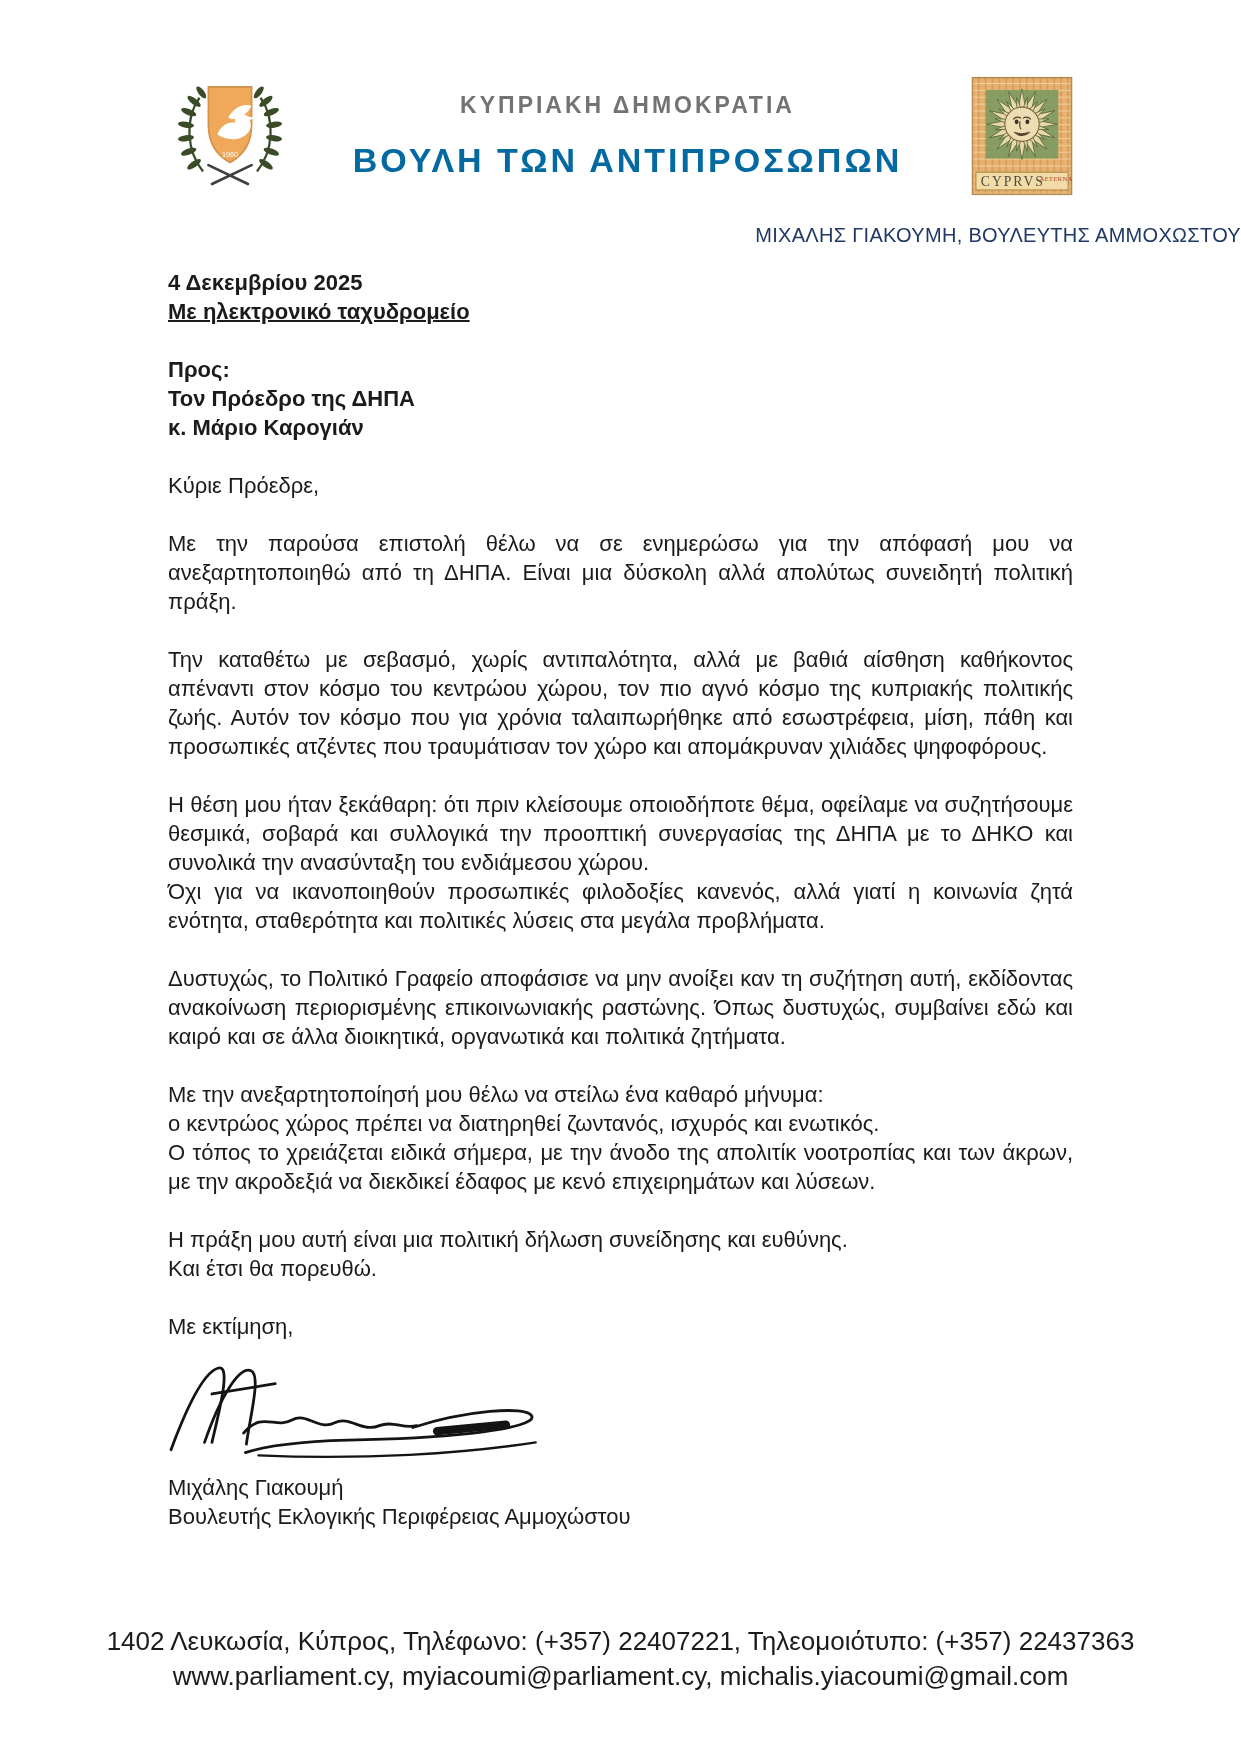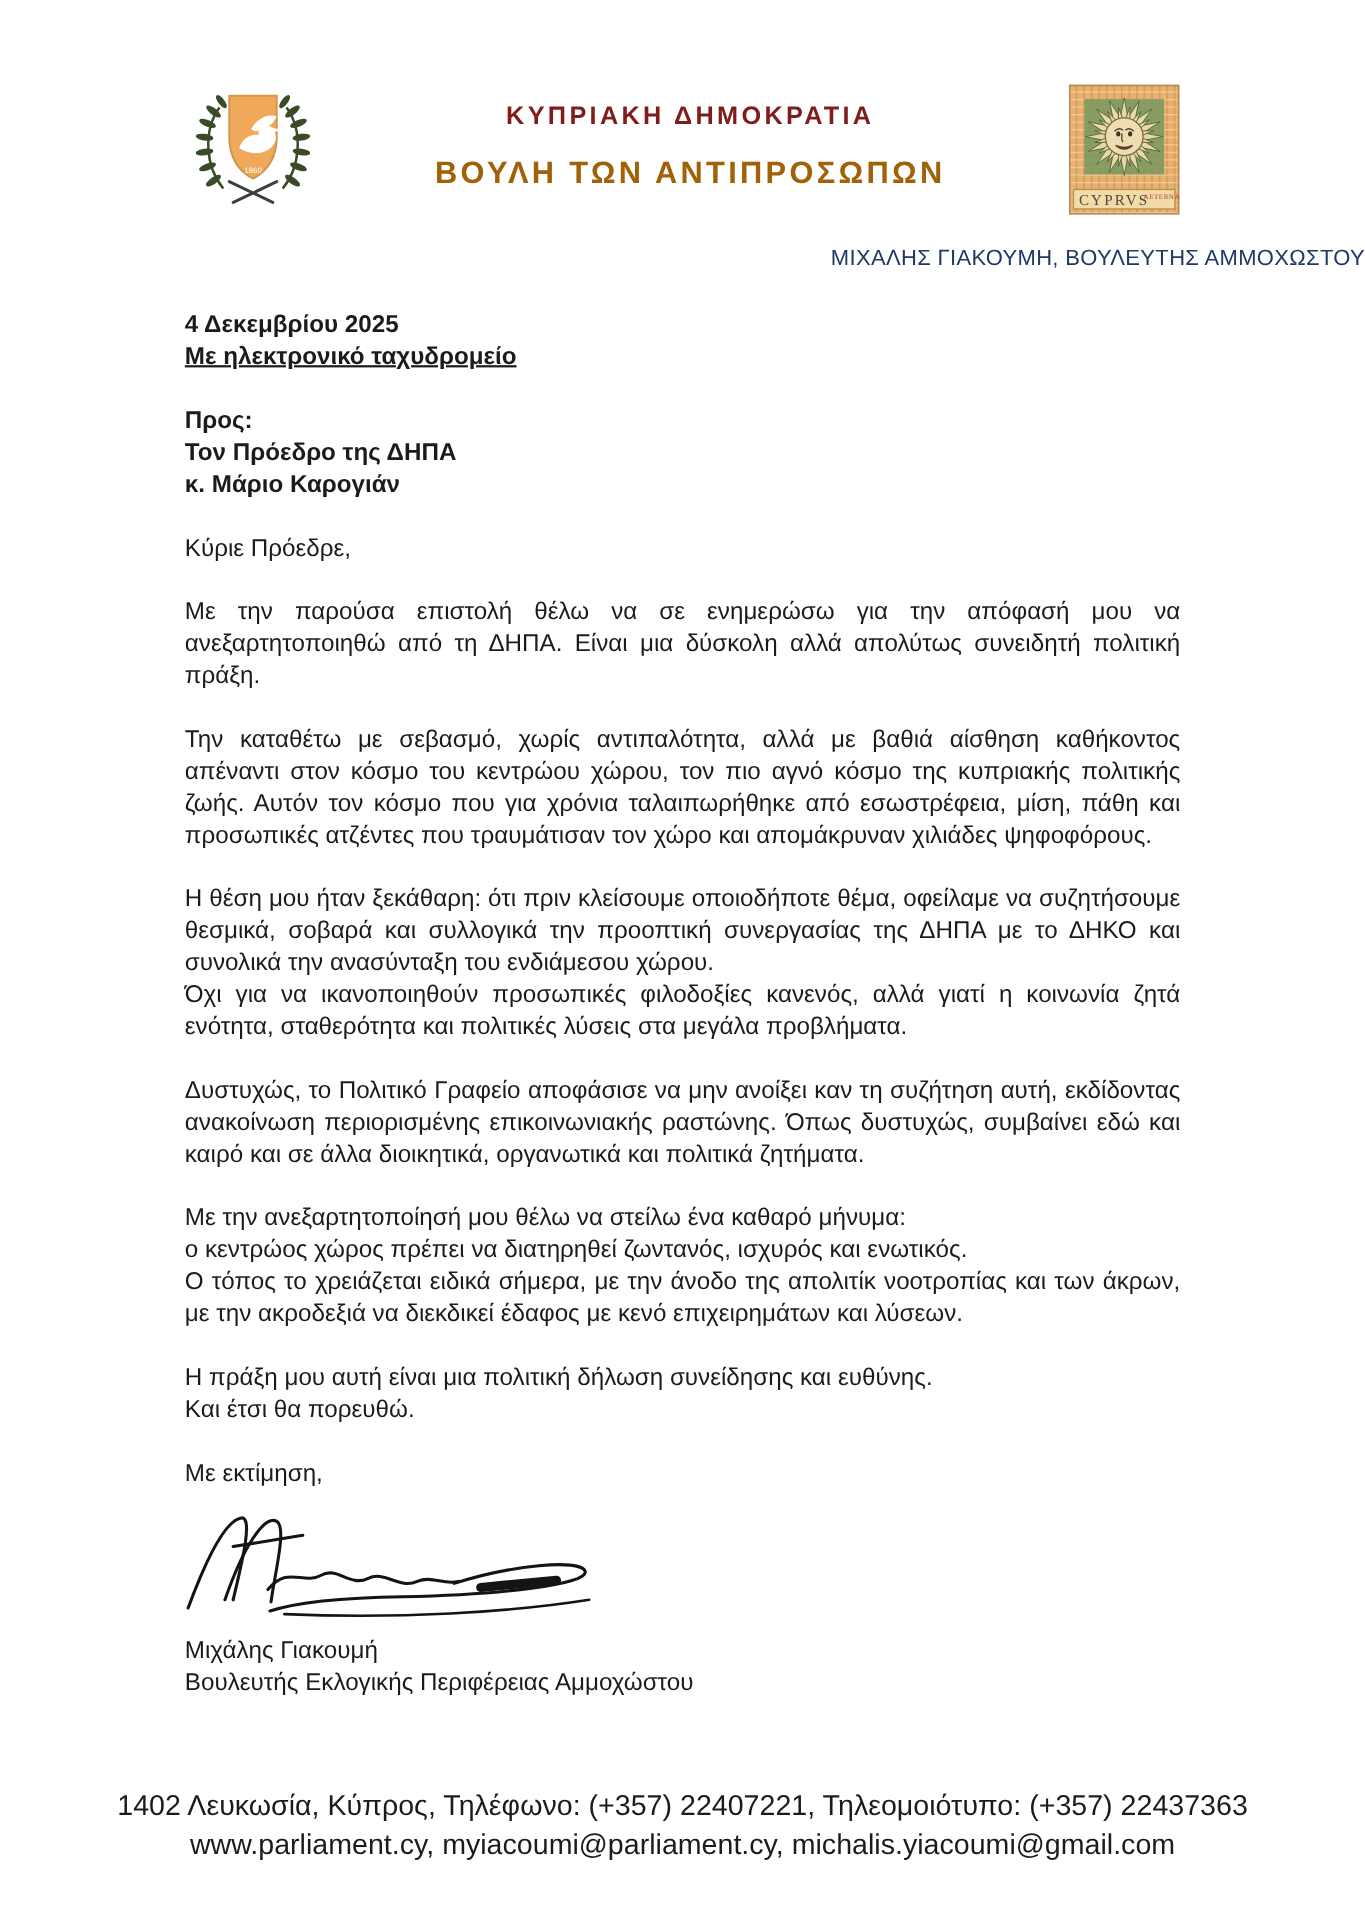--- a/index.html
+++ b/index.html
@@ -12,36 +12,36 @@
     box-sizing:border-box;
     overflow:hidden;
   }
   .header-row {
     position:absolute; top:78px; left:168px; right:168px;
     display:flex; align-items:flex-start; justify-content:space-between;
   }
   .emblem-left { flex:0 0 auto; margin-left:8px; }
   .header-titles { flex:1 1 auto; text-align:center; padding-top:14px; }
   .republic-title {
-    color:#7f1d1d; font-weight:bold; font-size:23px; letter-spacing:3px;
+    color:#737373; font-weight:bold; font-size:23px; letter-spacing:3px;
     margin:0 0 22px 0;
   }
   .house-title {
-    color:#a16207; font-weight:bold; font-size:28px; letter-spacing:3px;
+    color:#0369a1; font-weight:bold; font-size:34px; letter-spacing:3px;
     margin:0;
   }
   .emblem-right { flex:0 0 auto; margin-top:-2px; }
   .mp-line {
     position:absolute; top:224px; left:0; width:100%;
     text-align:right; color:#1f3864; font-size:20px; font-weight:500;
     letter-spacing:0.3px;
   }
   .body-col {
     position:absolute; top:268px; left:168px; width:905px;
-    font-size:22px; line-height:29px;margin-top:12px;
+    font-size:22px; line-height:29px;
   }
   .date-line { font-weight:bold; }
   .delivery-line { font-weight:bold; text-decoration:underline; text-decoration-thickness:2px; margin-bottom:29px; }
   .to-block { font-weight:bold; white-space:pre-line; margin-bottom:29px; }
   .salutation { margin-bottom:29px; }
   .para { text-align:justify; white-space:pre-line; margin:0 0 29px 0; }
   .closing { margin:0 0 10px 0; }
   .signature-wrap { margin:0 0 6px -10px; height:116px; }
   .sig-name { margin:0; }
   .sig-title { margin:0; }

